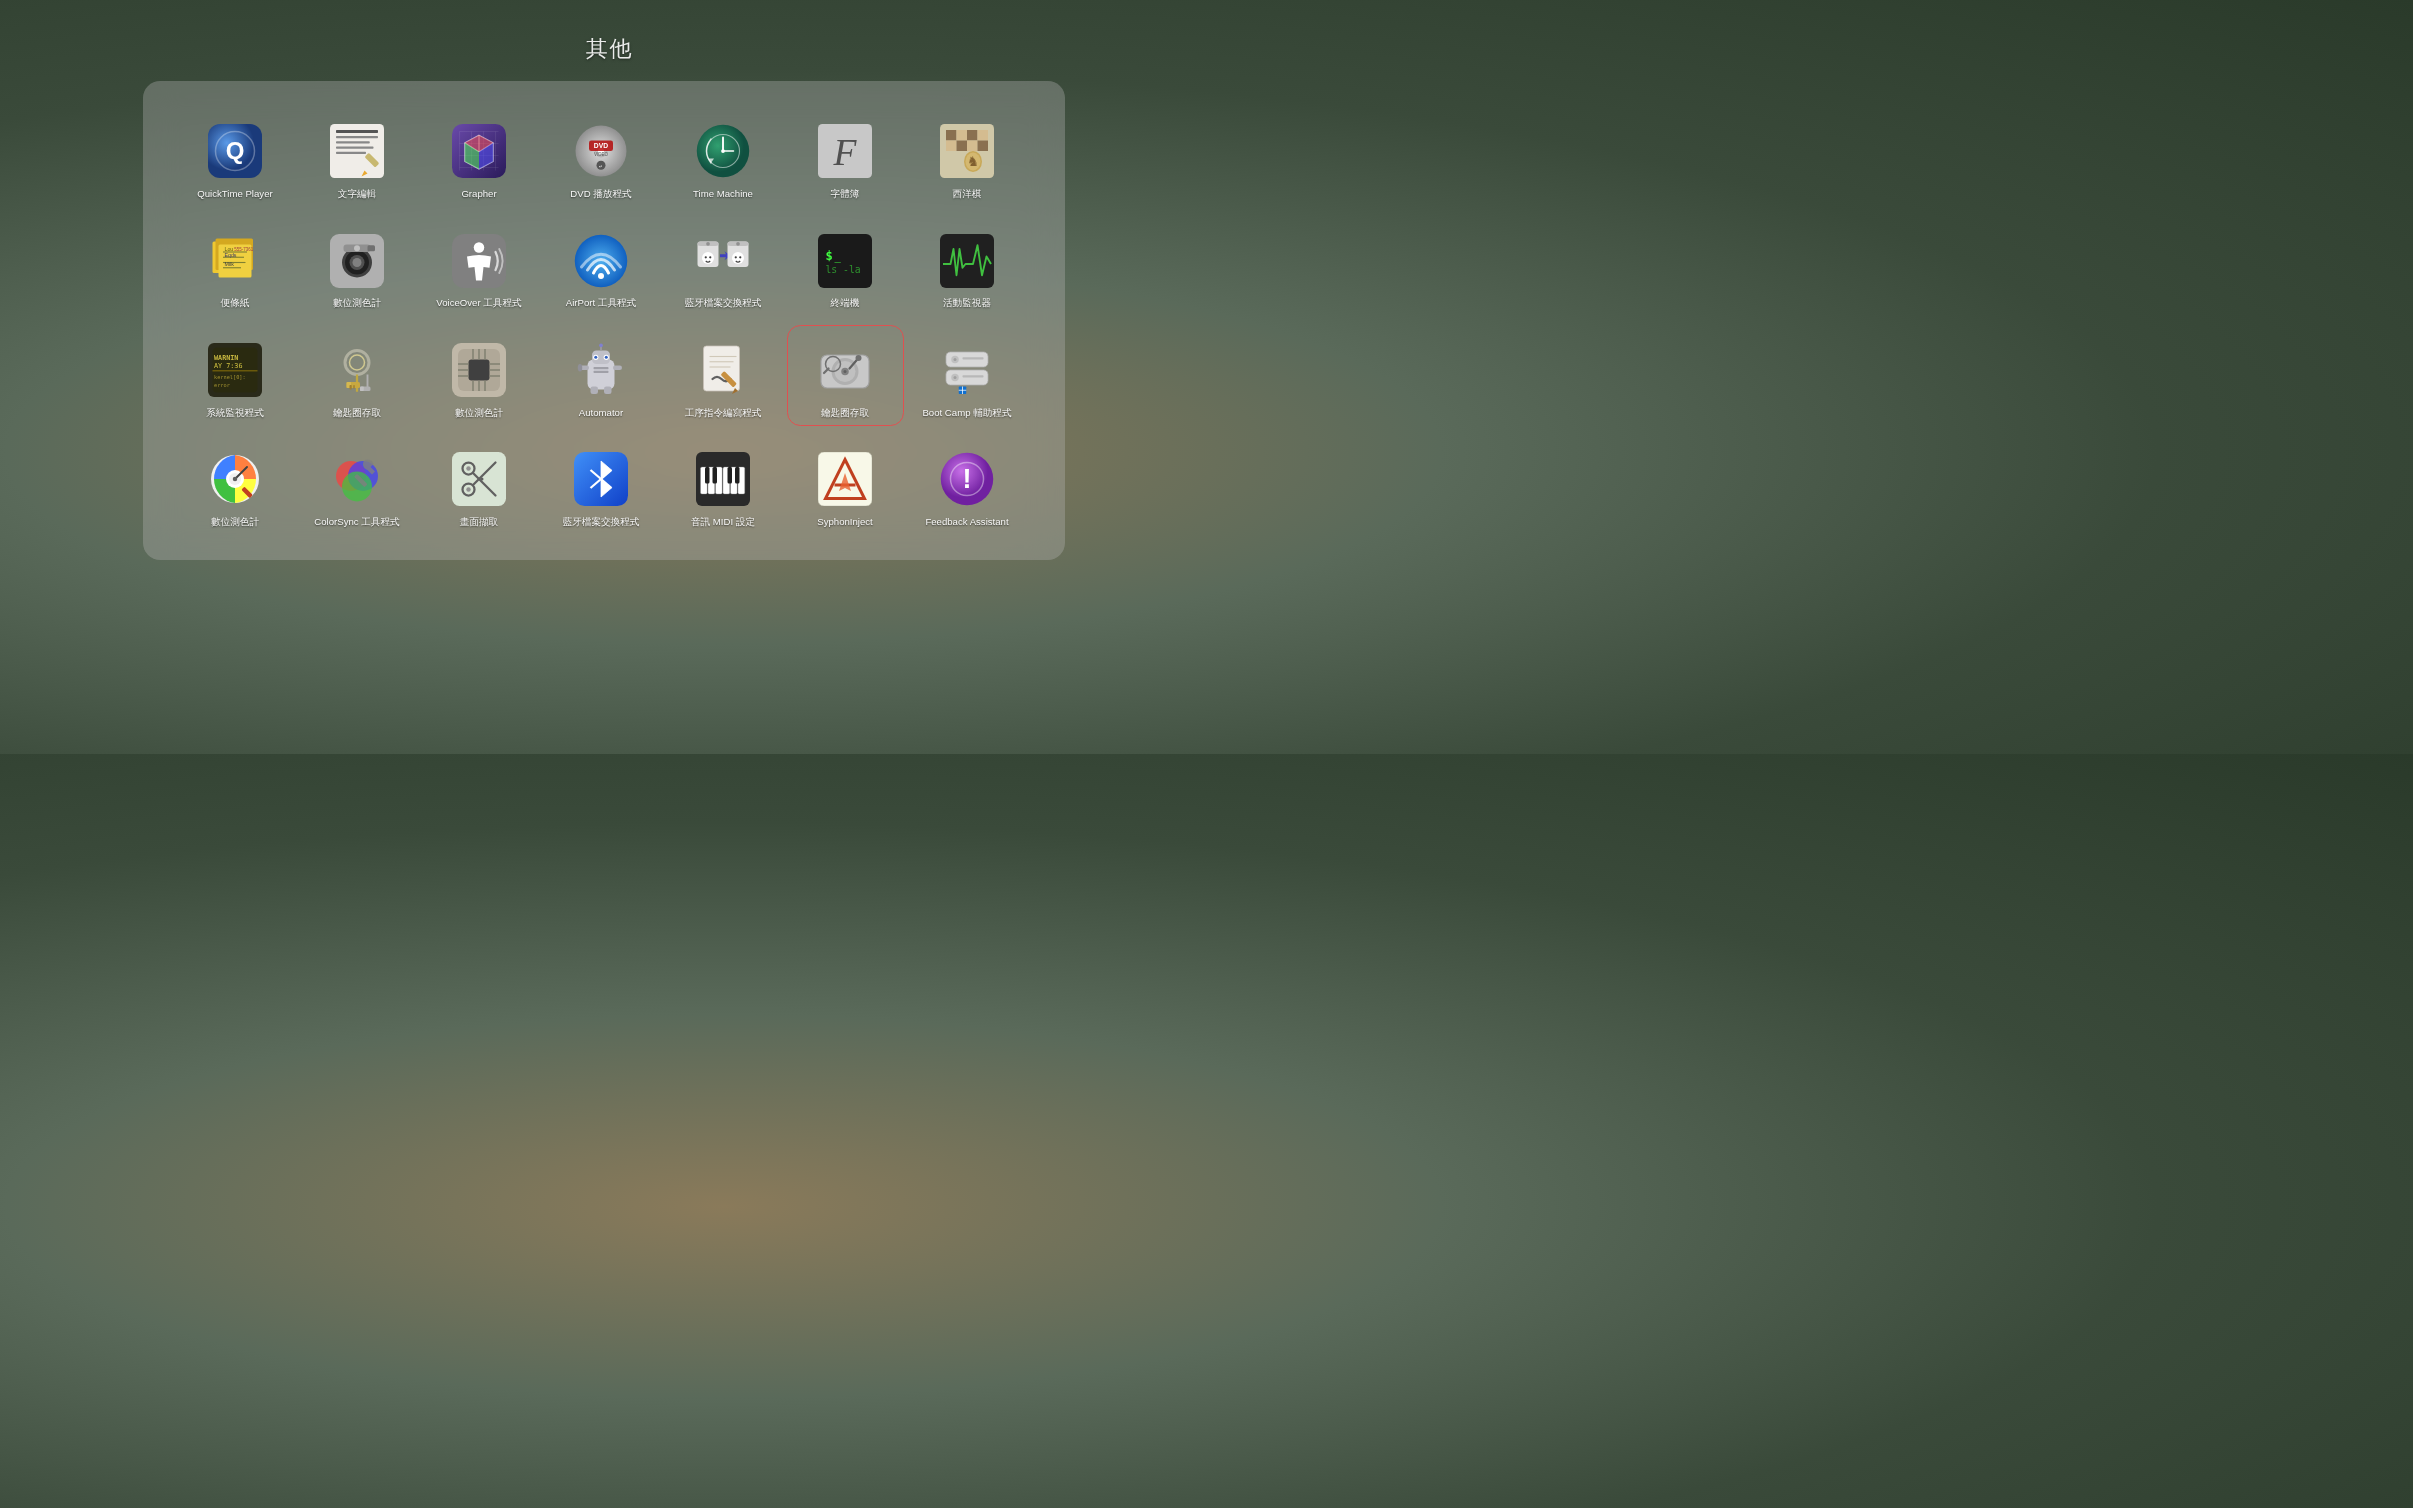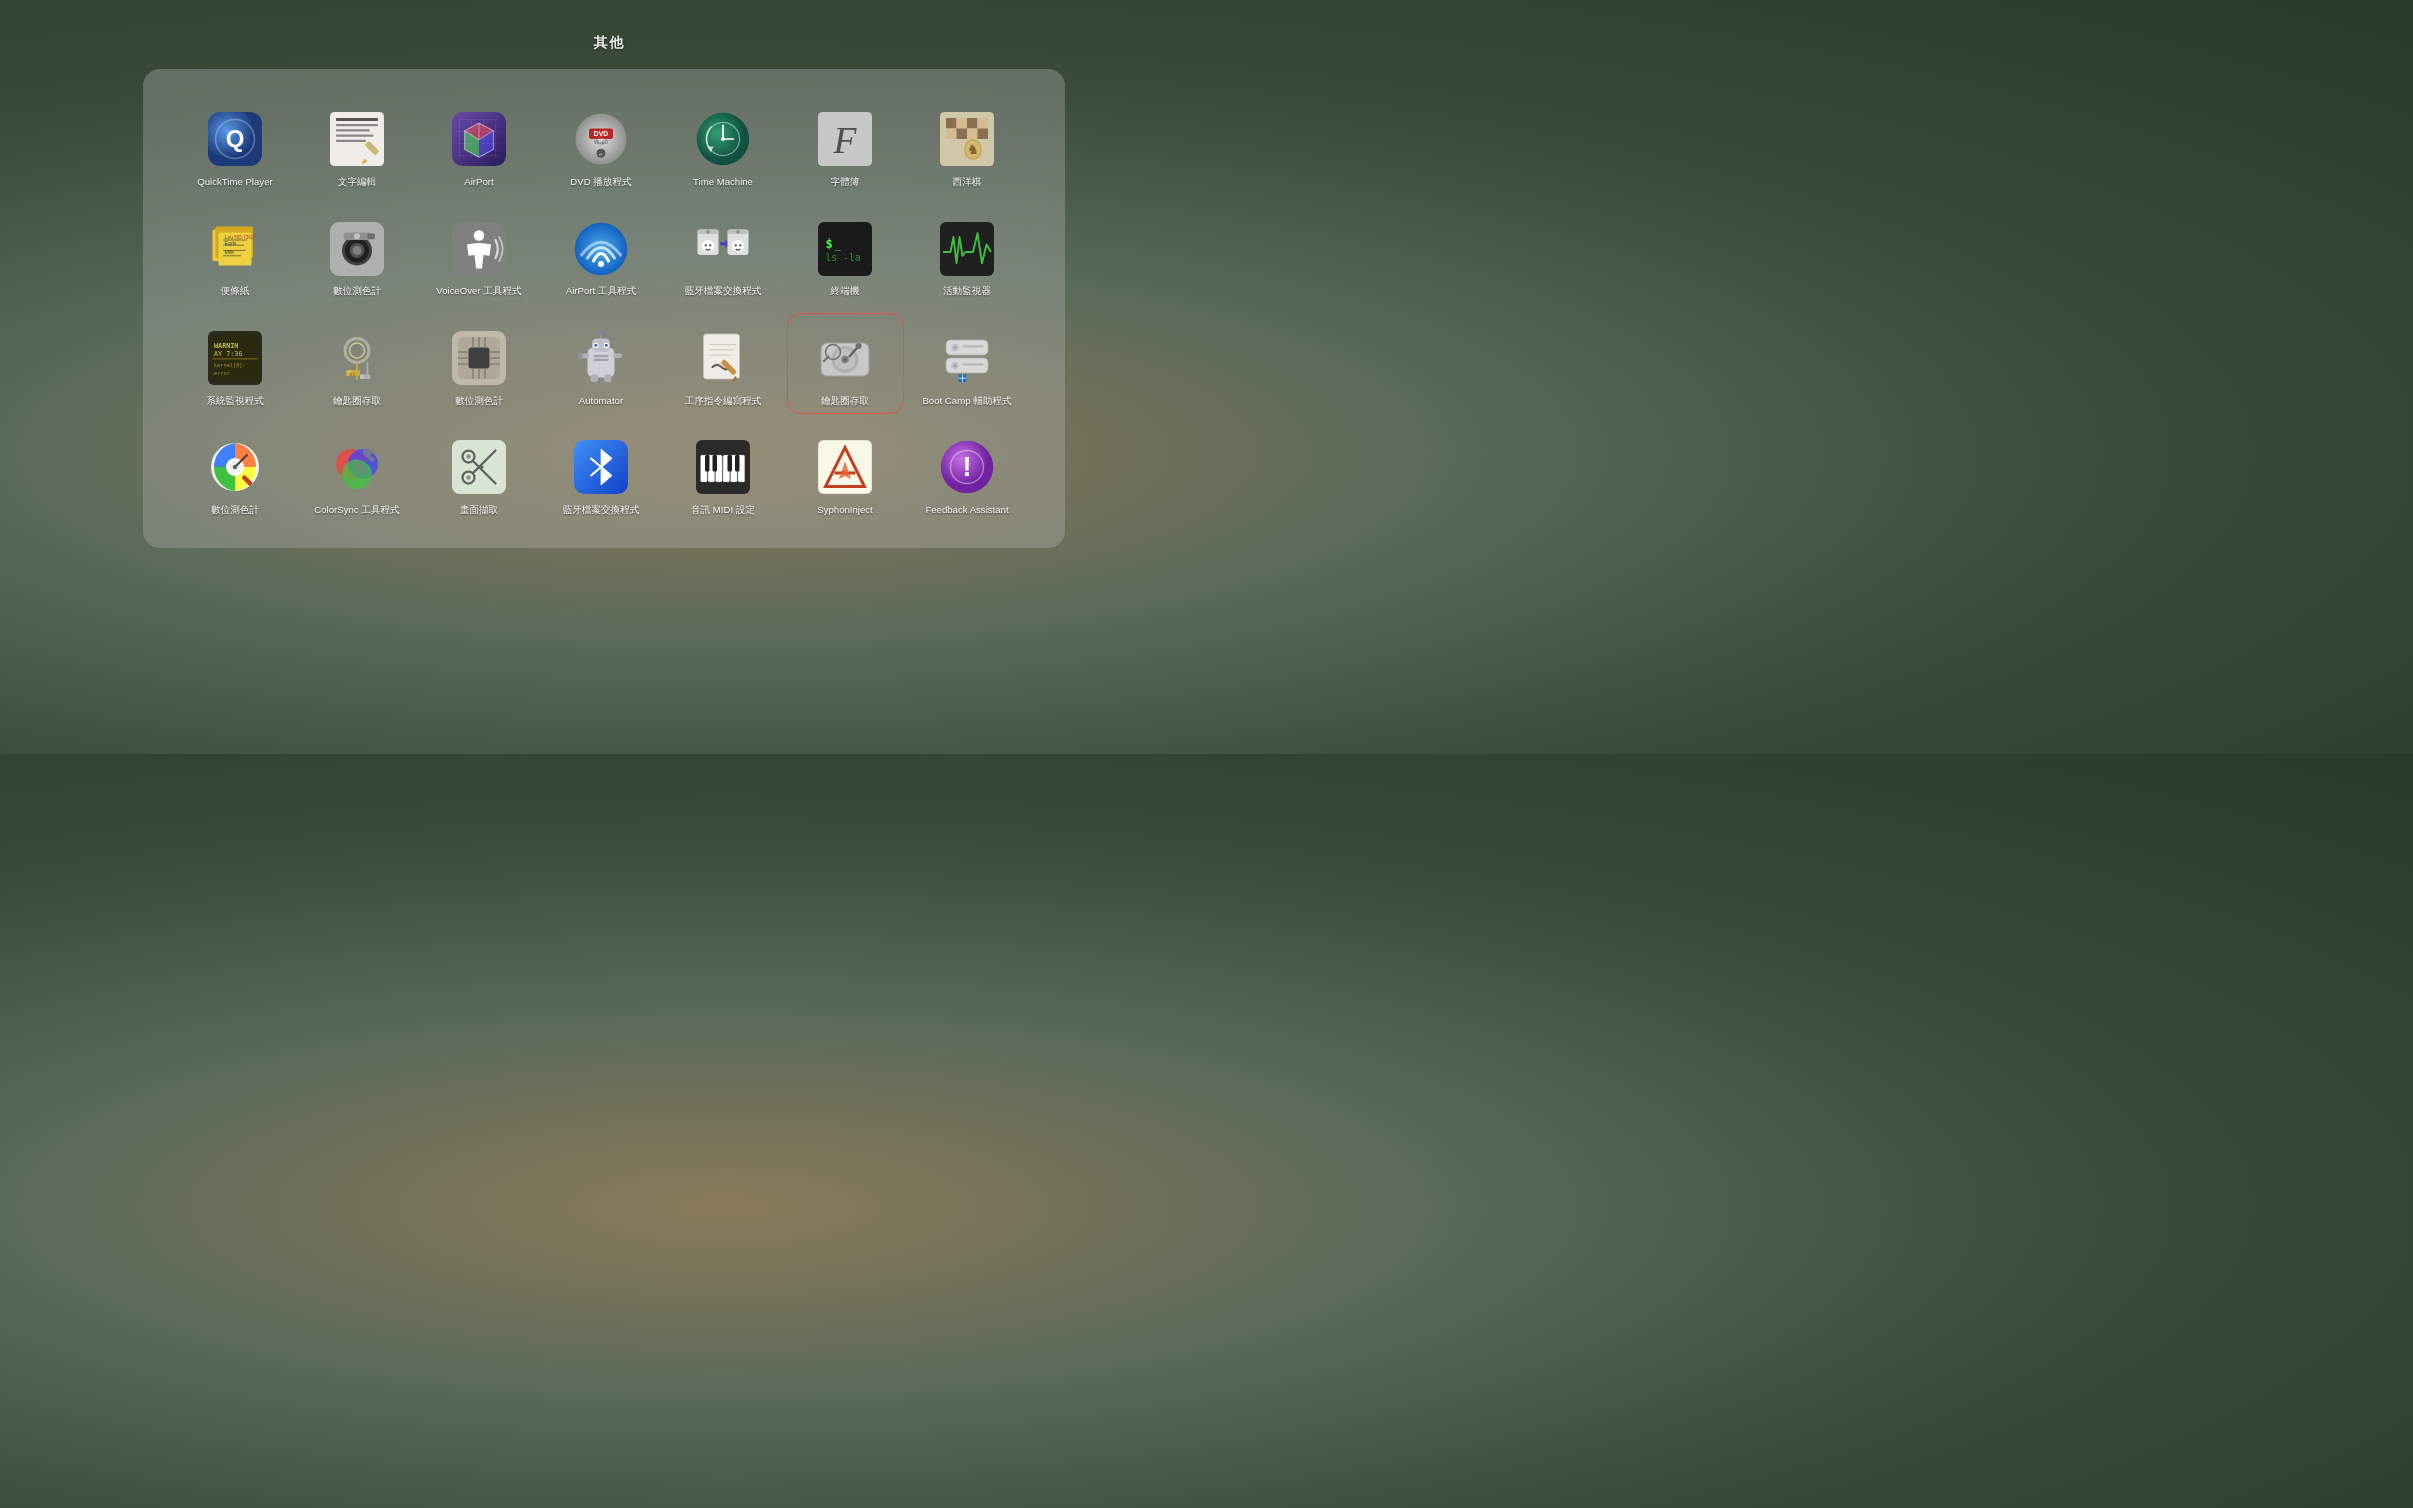--- a/index.html
+++ b/index.html
@@ -12,22 +12,22 @@
       flex-direction: column;
       align-items: center;
       justify-content: flex-start;
       padding-top: 34px;
       font-family: -apple-system, "PingFang TC", "Helvetica Neue", sans-serif;
       overflow: hidden;
     }
 
     .page-title {
       color: rgba(255,255,255,0.9);
-      font-size: 14px;
-      font-weight: 700;
+      font-size: 22px;
+      font-weight: 400;
       margin-bottom: 17px;
       letter-spacing: 1.7px;
       text-shadow: 0 0.8px 2.5px rgba(0,0,0,0.5);
       margin-left: 12px;
     }
 
     .launchpad-container {
       background: rgba(180,180,180,0.35);
       backdrop-filter: blur(17px);
       border-radius: 17px;
@@ -156,21 +156,21 @@
           <polygon points="36,15 55,25 55,50 36,60 17,50 17,25" fill="none" stroke="rgba(255,255,255,0.6)" stroke-width="1.5"></polygon>
           <line x1="36" y1="15" x2="36" y2="37" stroke="rgba(255,255,255,0.6)" stroke-width="1.5"></line>
           <line x1="17" y1="25" x2="36" y2="37" stroke="rgba(255,255,255,0.6)" stroke-width="1.5"></line>
           <line x1="55" y1="25" x2="36" y2="37" stroke="rgba(255,255,255,0.6)" stroke-width="1.5"></line>
 
           <polygon points="36,15 55,25 36,37 17,25" fill="rgba(255,80,80,0.5)"></polygon>
           <polygon points="17,25 36,37 36,60 17,50" fill="rgba(80,255,80,0.5)"></polygon>
           <polygon points="55,25 36,37 36,60 55,50" fill="rgba(80,80,255,0.5)"></polygon>
         </svg>
       </div>
-      <span class="app-label">AirPort</span>
+      <span class="app-label">Grapher</span>
     </div>
 
     <div class="app-item">
       <div class="app-icon">
         <svg viewBox="0 0 72 72" xmlns="http://www.w3.org/2000/svg" style="font-size:36px">
           <defs>
             <radialGradient id="dvd-bg" cx="50%" cy="50%">
               <stop offset="0%" stop-color="#e0e0e0"></stop>
               <stop offset="100%" stop-color="#909090"></stop>
             </radialGradient>

